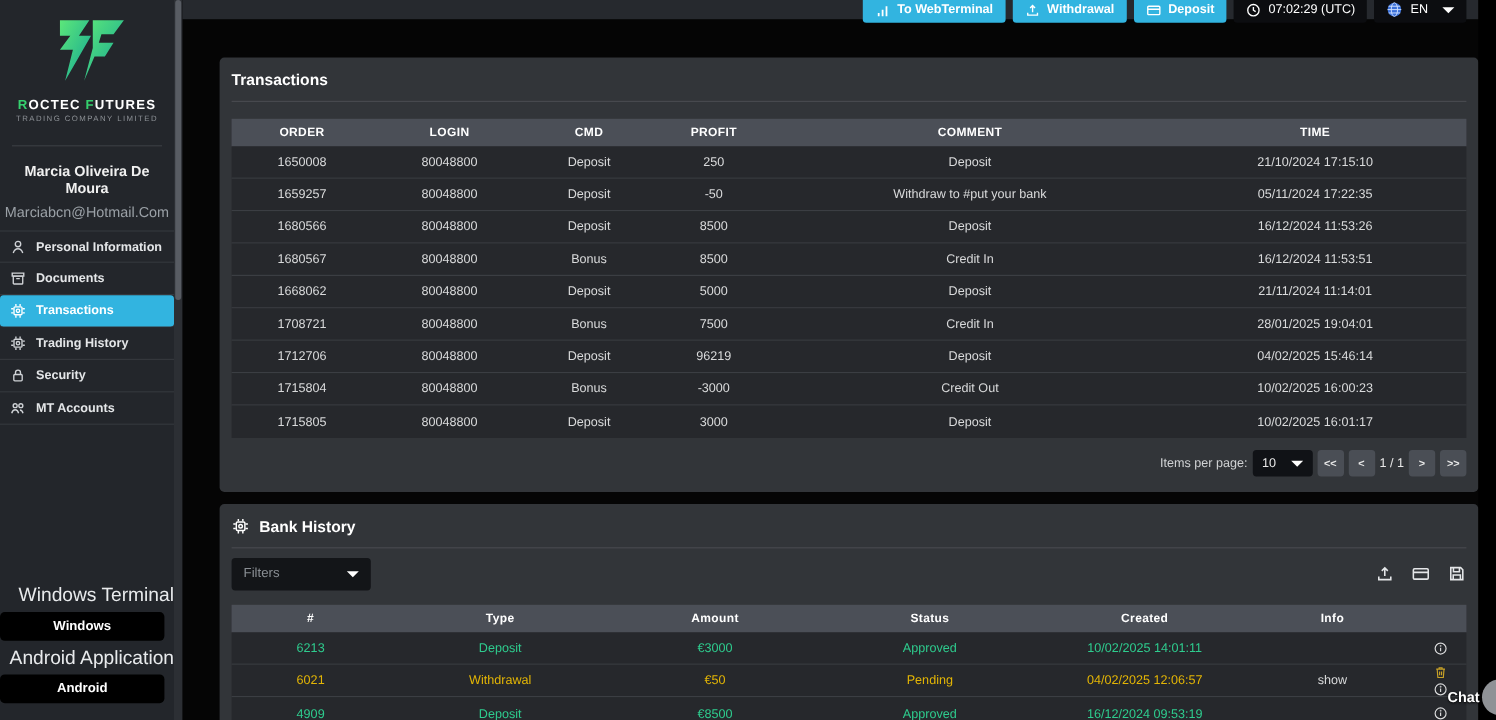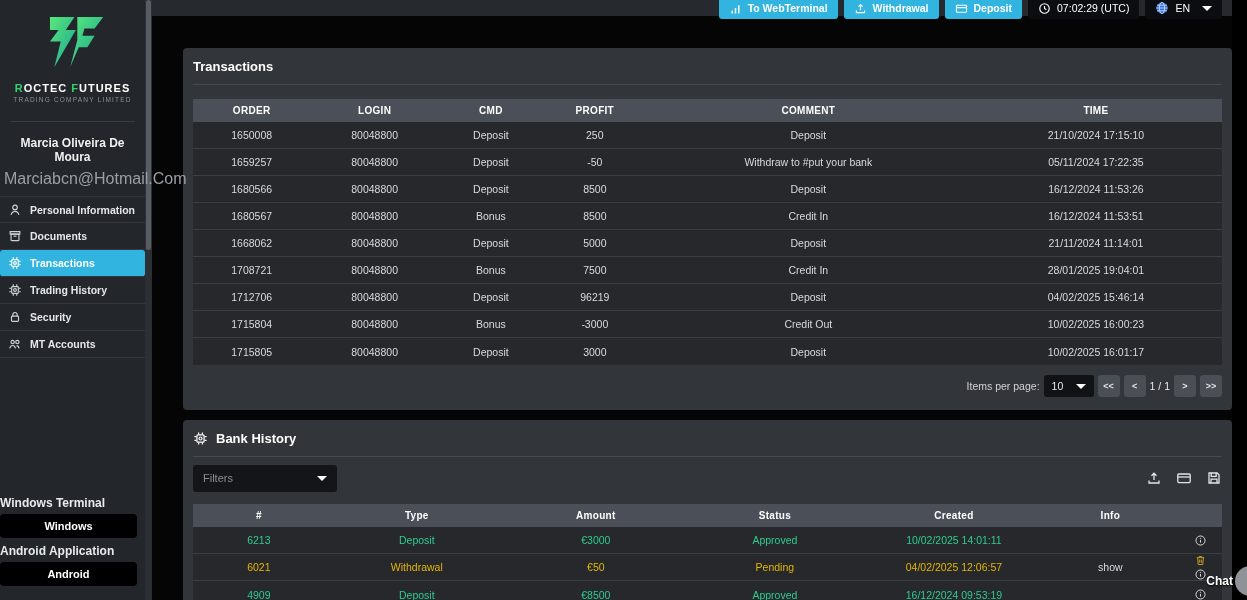--- a/index.html
+++ b/index.html
@@ -11,31 +11,31 @@
   .sidebar { position:absolute; left:0; top:0; width:145px; height:600px;
     background:#23262b; display:flex; flex-direction:column; z-index:5; }
   .logo-wrap { padding:14px 6px 10px; text-align:center; }
   .logo-mark { display:block; margin:0 auto 6px; }
   .logo-title { font-size:11px; font-weight:bold; letter-spacing:1px; color:#fff; white-space:nowrap; }
   .logo-title .gl { color:#35d06e; }
   .logo-sub { font-size:6.5px; color:#8d9196; letter-spacing:1.2px; margin-top:2px; }
   .sb-divider { border-top:1px solid #3a3d43; margin:8px 10px; }
   .user-block { text-align:center; padding:6px 4px 8px; }
   .user-name { font-size:12px; font-weight:bold; color:#f0f0f0; }
-  .user-email { font-size:16px; color:#9aa0a6; margin-top:6px; }
+  .user-email { font-size:12px; color:#9aa0a6; margin-top:6px; }
   .nav { display:flex; flex-direction:column; }
   .nav-item { display:flex; align-items:center; gap:8px; height:27px; padding:0 8px;
     color:#e4e6e8; font-size:10.5px; font-weight:bold; border-bottom:1px solid #34373c;
     cursor:pointer; }
   .nav-item:first-child { border-top:1px solid #34373c; }
   .nav-item .nico { width:14px; height:14px; flex:0 0 14px; color:#cfd2d6; display:flex; align-items:center; }
   .nav-item.active { background:#32b4e0; color:#fff; border-radius:3px; }
   .nav-item.active .nico { color:#fff; }
   .downloads { margin-top:auto; padding:0 0 14px; }
-  .dl-label { font-size:12px; font-weight:bold; color:#e8eaec; margin:6px 0 4px 0; }
+  .dl-label { font-size:16px; font-weight:normal; color:#e8eaec; margin:6px 0 4px 0;text-align:right; }
   .dl-btn { width:137px; height:24px; background:#000000; color:#fff; border:none;
     border-radius:4px; font-size:11px; font-weight:bold; cursor:pointer;
     font-family:"Liberation Sans", sans-serif; display:block; }
 
   
   .v-scroll { position:absolute; left:145px; top:0; width:7px; height:600px; background:#2c2f34; }
   .v-thumb { position:absolute; left:1px; top:0; width:5px; height:250px; background:#585c63; border-radius:3px; }
 
   
   .topbar { position:absolute; left:152px; top:0; width:1080px; height:16px; background:#26292e;
@@ -87,21 +87,21 @@
     align-items:center; justify-content:space-between; padding:0 8px; color:#e8e8e8;
     font-size:10.5px; cursor:pointer; }
   .pg-select .chev { margin-left:0; border-top-width:5px; }
   .pg-btn { width:22px; height:22px; background:#4a4e55; border:none; border-radius:3px;
     color:#e8e8e8; font-size:9px; font-weight:bold; cursor:pointer;
     font-family:"Liberation Sans", sans-serif; }
   .pg-info { font-size:10.5px; color:#e8e8e8; }
 
   
   .bank-controls { display:flex; align-items:center; height:42px; }
-  .filters-select { width:144px; height:27px; background:#131518; border-radius:3px;
+  .filters-select { width:116px; height:27px; background:#131518; border-radius:3px;
     display:flex; align-items:center; justify-content:space-between; padding:0 10px;
     color:#8a8f94; font-size:11px; cursor:pointer;gap:36px; }
   .bank-tools { margin-left:auto; display:flex; align-items:center; gap:14px; color:#e4e6e8; }
   .tool-ico { cursor:pointer; display:flex; }
   .bank-table { margin-top:5px; }
   .green, .green .cell { color:#2ecc8e; }
   .yellow, .yellow .cell { color:#e3b505; }
   .cell.plain { color:#d9dadb; }
   .info-ico { color:#d9dadb; cursor:pointer; display:flex; }
   .trash-ico { color:#c9a227; cursor:pointer; display:flex; }

